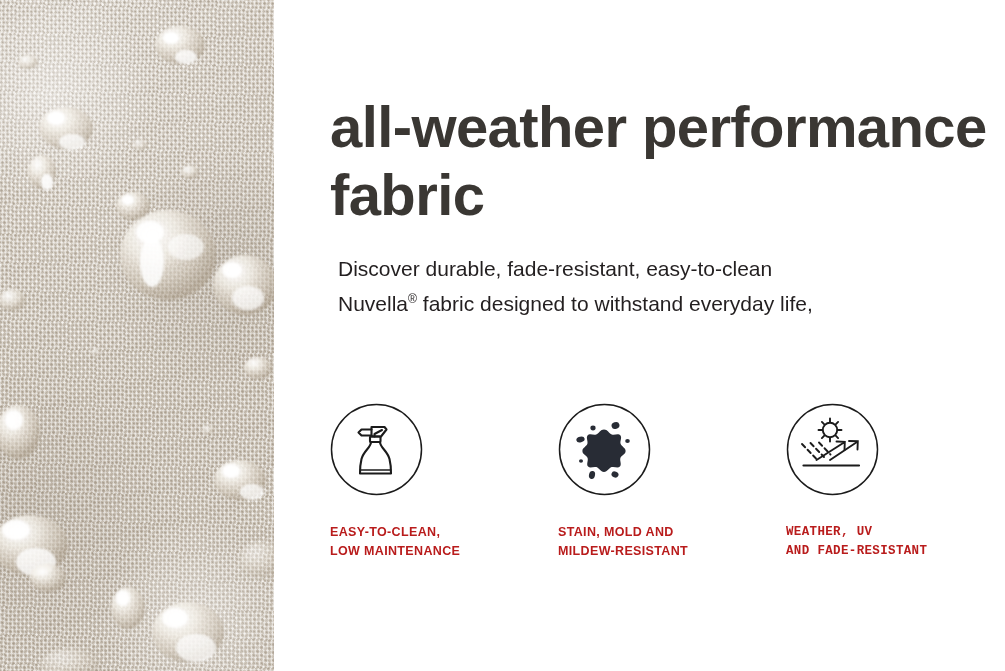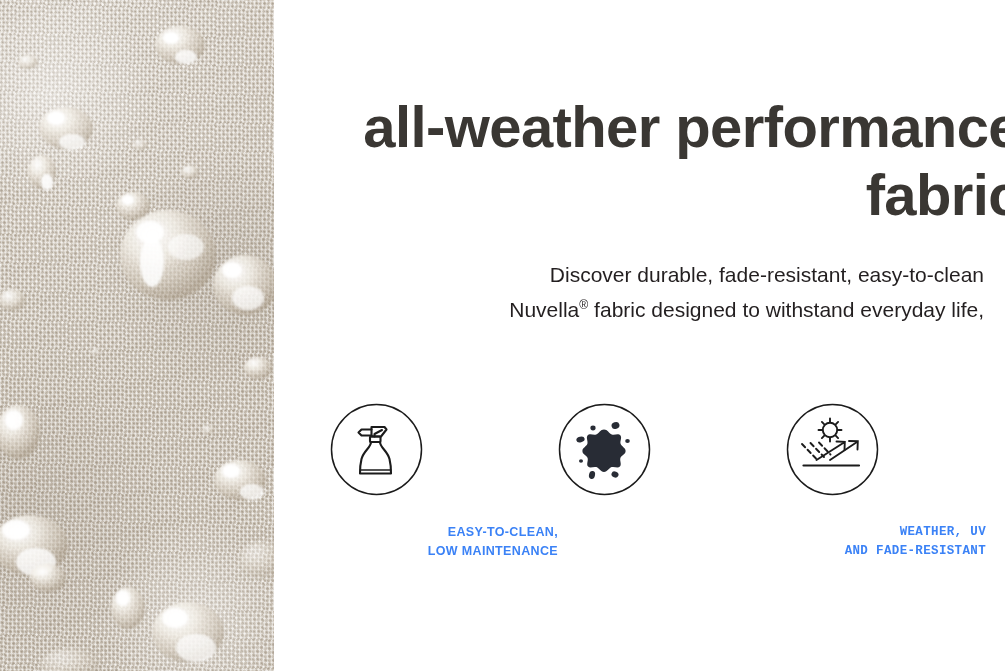--- a/index.html
+++ b/index.html
@@ -82,42 +82,41 @@
   }
 
   .droplets { position: absolute; inset: 0; }
 
   
   .content {
     position: relative;
     flex: 1 1 auto;
     height: 671px;
     background: #ffffff;
-    text-align: right;
   }
 
   .headline {
     position: absolute;
     left: 56px;
     top: 93px;
     width: 690px;
     margin: 0;
     font-size: 58px;
     line-height: 68px;
     font-weight: 700;
     letter-spacing: -0.6px;
     color: #3a3733;
   }
 
   .subcopy {
     position: absolute;
     left: 56px;
     top: 243px;
     width: 640px;
-    margin: 14px;
+    margin: 8px;
     font-size: 21px;
     line-height: 35px;
     font-weight: 400;
     color: #231f20;
   }
   .subcopy sup {
     font-size: 0.58em;
     vertical-align: super;
     line-height: 0;
   }
@@ -141,21 +140,21 @@
     height: 93px;
     display: block;
   }
 
   .feature-caption {
     margin-top: 27px;
     font-size: 12.5px;
     line-height: 19px;
     font-weight: 700;
     letter-spacing: 0.35px;
-    color: #3b82f6;
+    color: #b91c1c;
     text-transform: uppercase;
     white-space: pre-line;
   }
 </style>
 </head>
 <body>
 
 <div class="banner">
 
   <div class="photo-panel">
@@ -303,20 +302,22 @@
                      C41.0 30.4 42.4 26.5 46.0 26.5 Z"></path>
             <ellipse cx="35.0" cy="25.0" rx="2.6" ry="2.4"></ellipse>
             <ellipse cx="57.5" cy="22.5" rx="4.0" ry="3.3" transform="rotate(-18 57.5 22.5)"></ellipse>
             <ellipse cx="22.5" cy="36.5" rx="4.2" ry="2.8" transform="rotate(-14 22.5 36.5)"></ellipse>
             <ellipse cx="69.5" cy="38.0" rx="2.3" ry="2.0"></ellipse>
             <ellipse cx="34.0" cy="72.0" rx="3.0" ry="4.0" transform="rotate(14 34 72)"></ellipse>
             <ellipse cx="57.0" cy="71.5" rx="3.6" ry="2.9" transform="rotate(22 57 71.5)"></ellipse>
             <ellipse cx="23.0" cy="58.0" rx="2.0" ry="1.8"></ellipse>
           </g>
         </svg>
+        <div class="feature-caption">STAIN, MOLD AND
+MILDEW-RESISTANT</div>
       </div>
 
       <div class="feature">
         <svg class="icon-circle" viewBox="0 0 93 93">
           <circle cx="46.5" cy="46.5" r="45" fill="none" stroke="#1b1b1b" stroke-width="1.5"></circle>
           <g stroke="#1b1b1b" stroke-width="1.9" fill="none" stroke-linecap="round">
 
             <circle cx="44.0" cy="27.0" r="7.2"></circle>
             <path d="M44 15.5 L44 19.0"></path>
             <path d="M44 35.0 L44 38.5"></path>

